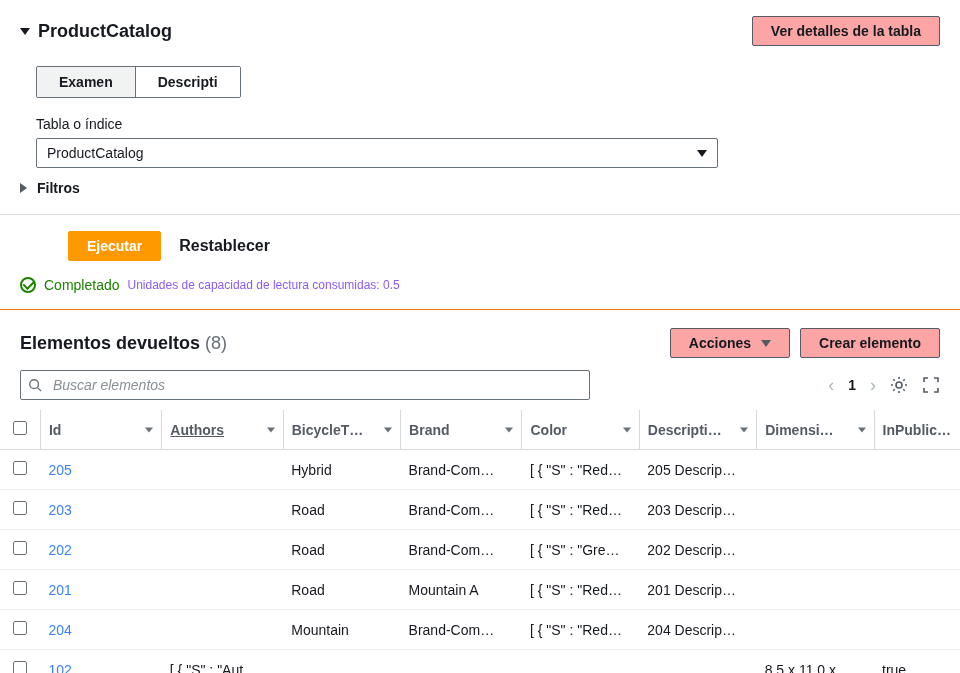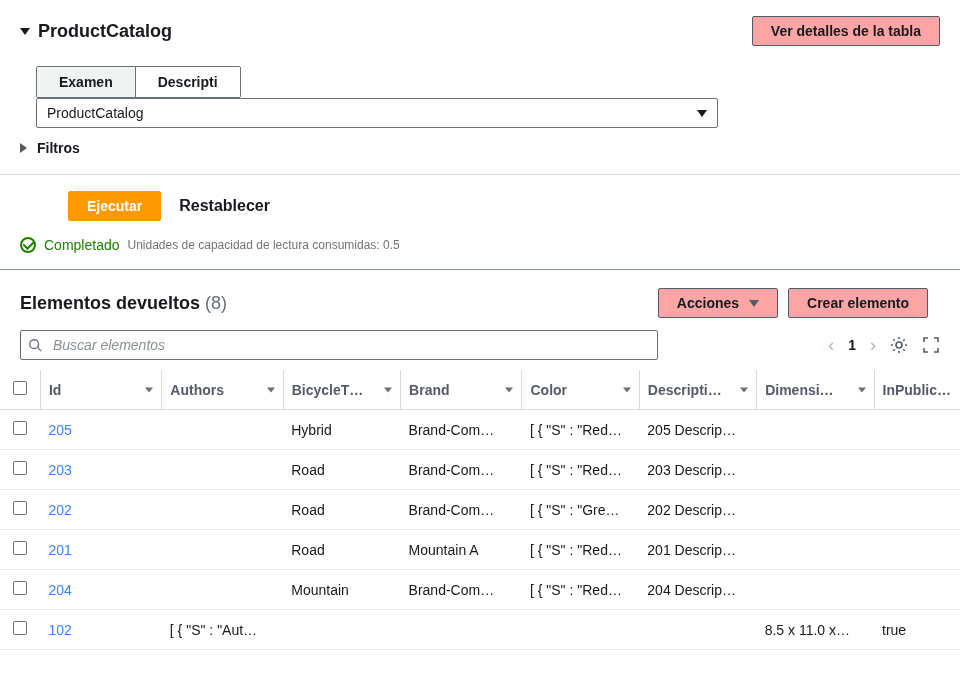--- a/index.html
+++ b/index.html
@@ -129,40 +129,40 @@
     .check-circle::after {
       content: "";
       position: absolute;
       left: 3px; top: 0px;
       width: 5px; height: 8px;
       border: solid #1d8102;
       border-width: 0 2px 2px 0;
       transform: rotate(45deg);
     }
     .status-text { color: #1d8102; font-size: 14px; }
-    .status-detail { color: #737373; font-size: 12px; }
+    .status-detail { color: #8b5cf6; font-size: 12px; }
     .results-header {
       display: flex;
       justify-content: space-between;
       align-items: center;
-      padding: 18px 32px 12px 20px;
+      padding: 18px 20px 12px 20px;
     }
     .results-title { font-size: 18px; font-weight: 700; }
     .results-count { color: #687078; font-weight: 400; }
     .results-header-btns { display: flex; gap: 10px; }
     .btn-dd { display: flex; align-items: center; gap: 10px; }
     .toolbar-row {
       display: flex;
       justify-content: space-between;
       align-items: center;
       padding: 0 20px 10px 20px;
     }
     .search-wrap {
       position: relative;
-      width: 638px;
+      width: 570px;
     }
     .search-input {
       width: 100%;
       border: 1px solid #687078;
       border-radius: 2px;
       padding: 6px 10px 6px 32px;
       font-size: 14px;
       font-style: italic;
       color: #687078;
     }
@@ -208,21 +208,21 @@
       width: 14px; height: 14px;
       border: 1px solid #687078;
       background: #fff;
       display: inline-block;
       cursor: pointer;
       border-radius: 2px;
     }
     .id-link { color: #3b82f6; cursor: pointer; }
     .col-chk { width: 40px; text-align: center; }
     .col-id { width: 120px; }
-    .col-authors { width: 120px; }
+    .col-authors { width: 120px; text-decoration: underline; }
     .col-btype { width: 116px; }
     .col-brand { width: 120px; }
     .col-color { width: 116px; }
     .col-desc { width: 116px; }
     .col-dim { width: 116px; }
     .col-inpub { width: 80px; }
     .sort-tri {
       display: inline-flex;
       flex-direction: column;
       gap: 1px;
@@ -244,20 +244,21 @@
     <span>ProductCatalog</span>
   </div>
   <button class="btn">Ver detalles de la tabla</button>
 </div>
 
 <div class="section">
   <div class="tabs">
     <div class="tab active">Examen</div>
     <div class="tab">Descripti</div>
   </div>
+  <div class="field-label">Tabla o índice</div>
   <div class="select-box">
     <span>ProductCatalog</span>
     <span class="caret-down-filled"></span>
   </div>
 </div>
 
 <div class="filters-row">
   <span class="caret-right-filled"></span>
   <span class="filters-label">Filtros</span>
 </div>

